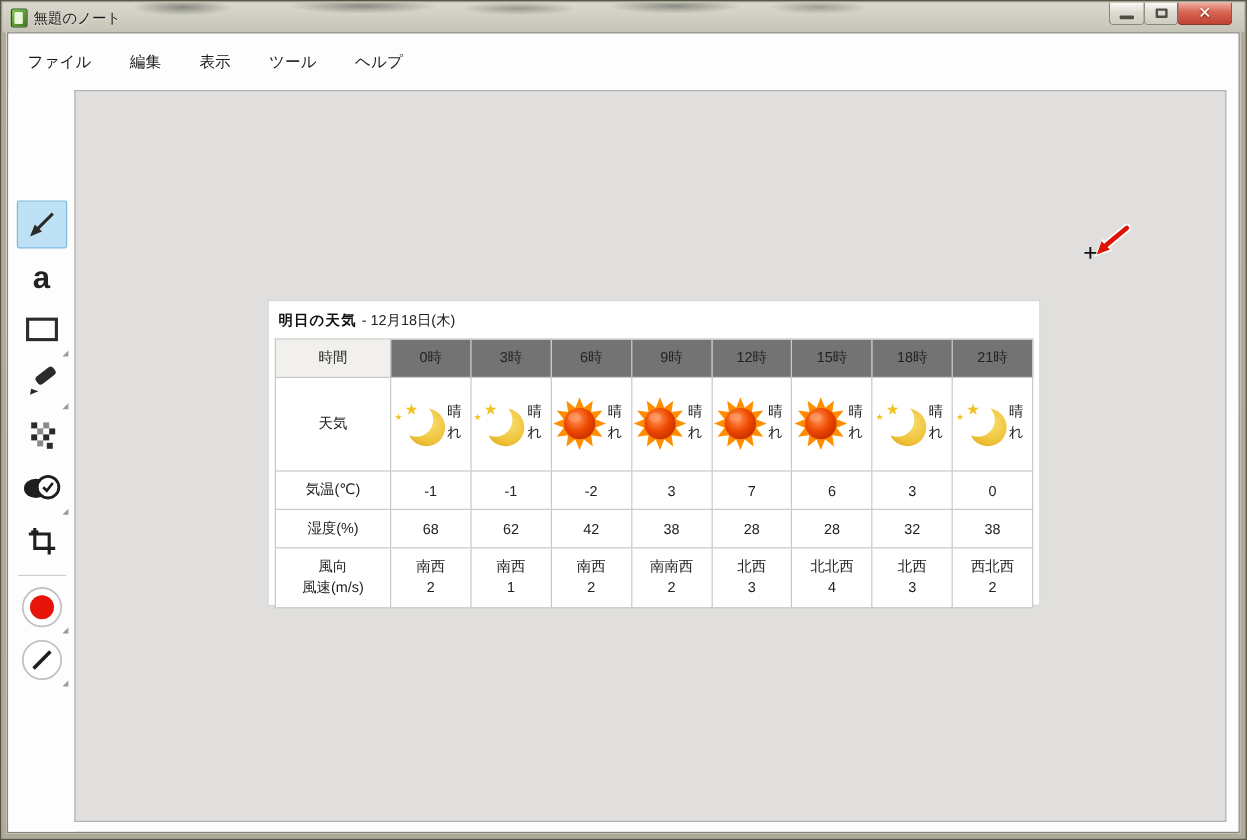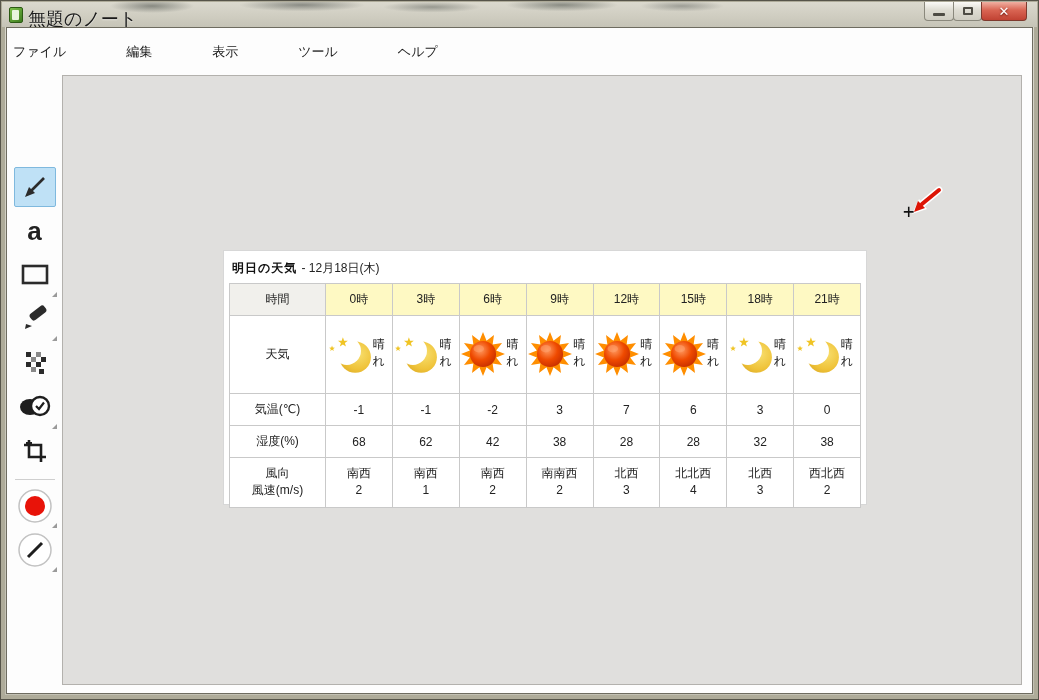--- a/index.html
+++ b/index.html
@@ -29,21 +29,21 @@
       radial-gradient(ellipse 60px 8px at 680px 4px, rgba(70,74,70,.4), transparent 70%);
   }
   .app-icon {
     position:absolute; left:7px; top:5px; width:14px; height:16px;
     background:linear-gradient(135deg,#7dc24a,#3d7a1e);
     border:1px solid #2c5a14; border-radius:2px;
   }
   .app-icon:before{ content:""; position:absolute; left:2px; top:2px; width:7px; height:10px;
     background:#e9f5dd; border-radius:1px; }
   .title-text {
-    position:absolute; left:26px; top:5px; font-size:18px; color:#1a1a1a;
+    position:absolute; left:26px; top:5px; font-size:12px; color:#1a1a1a;
     text-shadow:0 1px 1px rgba(255,255,255,.6);
   }
   .win-controls { position:absolute; right:10px; top:0; display:flex; }
   .win-btn {
     height:19px; margin-left:0; border:1px solid #8a887c; border-top:none;
     border-radius:0 0 4px 4px;
     background:linear-gradient(#fbfaf7,#dedcd2 45%,#cfcdc2);
     display:flex; align-items:center; justify-content:center;
     color:#555; cursor:default;
   }
@@ -57,21 +57,21 @@
   .glyph-min { width:12px; height:3px; background:#4e4c44; margin-top:6px; border-radius:1px; }
   .glyph-max { width:10px; height:8px; border:2px solid #4e4c44; border-radius:1px; }
   .glyph-close { font-size:13px; font-weight:bold; color:#fff; text-shadow:0 1px 2px rgba(80,10,5,.8); }
 
   
   .client {
     position:absolute; left:5px; top:26px; right:5px; bottom:5px;
     background:#fdfdfd; border:1px solid #6e6c60;
     display:flex; flex-direction:column;
   }
-  .menubar { height:47px; background:#fdfdfd; display:flex; align-items:center; padding-left:4px;gap:28px; }
+  .menubar { height:47px; background:#fdfdfd; display:flex; align-items:center; padding-left:14px; }
   .menu-item { font-size:13px; color:#1a1a1a; margin-right:28px; padding:3px 2px; cursor:default; }
 
   .workspace { flex:1; position:relative; background:#fdfdfd; }
 
   
   .toolbar {
     position:absolute; left:0; top:0; bottom:0; width:55px; background:#fdfdfd;
     display:flex; flex-direction:column; align-items:center; padding-top:92px;
   }
   .tool-btn {
@@ -108,21 +108,21 @@
   .weather-title { padding:7px 8px 6px; font-size:15px; color:#111; }
   .weather-title b { font-size:12px; letter-spacing:1px; }
   .weather-title .date { font-size:12px; color:#222; }
 
   table.weather {
     border-collapse:collapse; margin:0 5px; table-layout:fixed; width:632px;
     font-size:12px; color:#222;
   }
   table.weather td { border:1px solid #c9c9c9; text-align:center; vertical-align:middle; padding:7px; }
   td.rowlabel { width:96px; background:#f1f0ec; }
-  td.hourhead { background:#fef9c3; height:26px; }
+  td.hourhead { background:#737373; height:26px; }
   tr.r-head td.rowlabel { background:#f1f0ec; }
   tr.r-weather td { height:65px; background:#fff; }
   tr.r-data td { height:25px; background:#fff; }
   tr.r-wind td { height:45px; background:#fff; }
   .wx-cell { display:flex; flex-direction:row; align-items:center; justify-content:flex-end; height:63px; padding-bottom:2px; }
   .wx-cell svg { display:block; }
   .wx-label { font-size:12px; margin-top:-2px; }
   .wind-dir, .wind-spd { line-height:1.45; }
 </style>
 </head>

